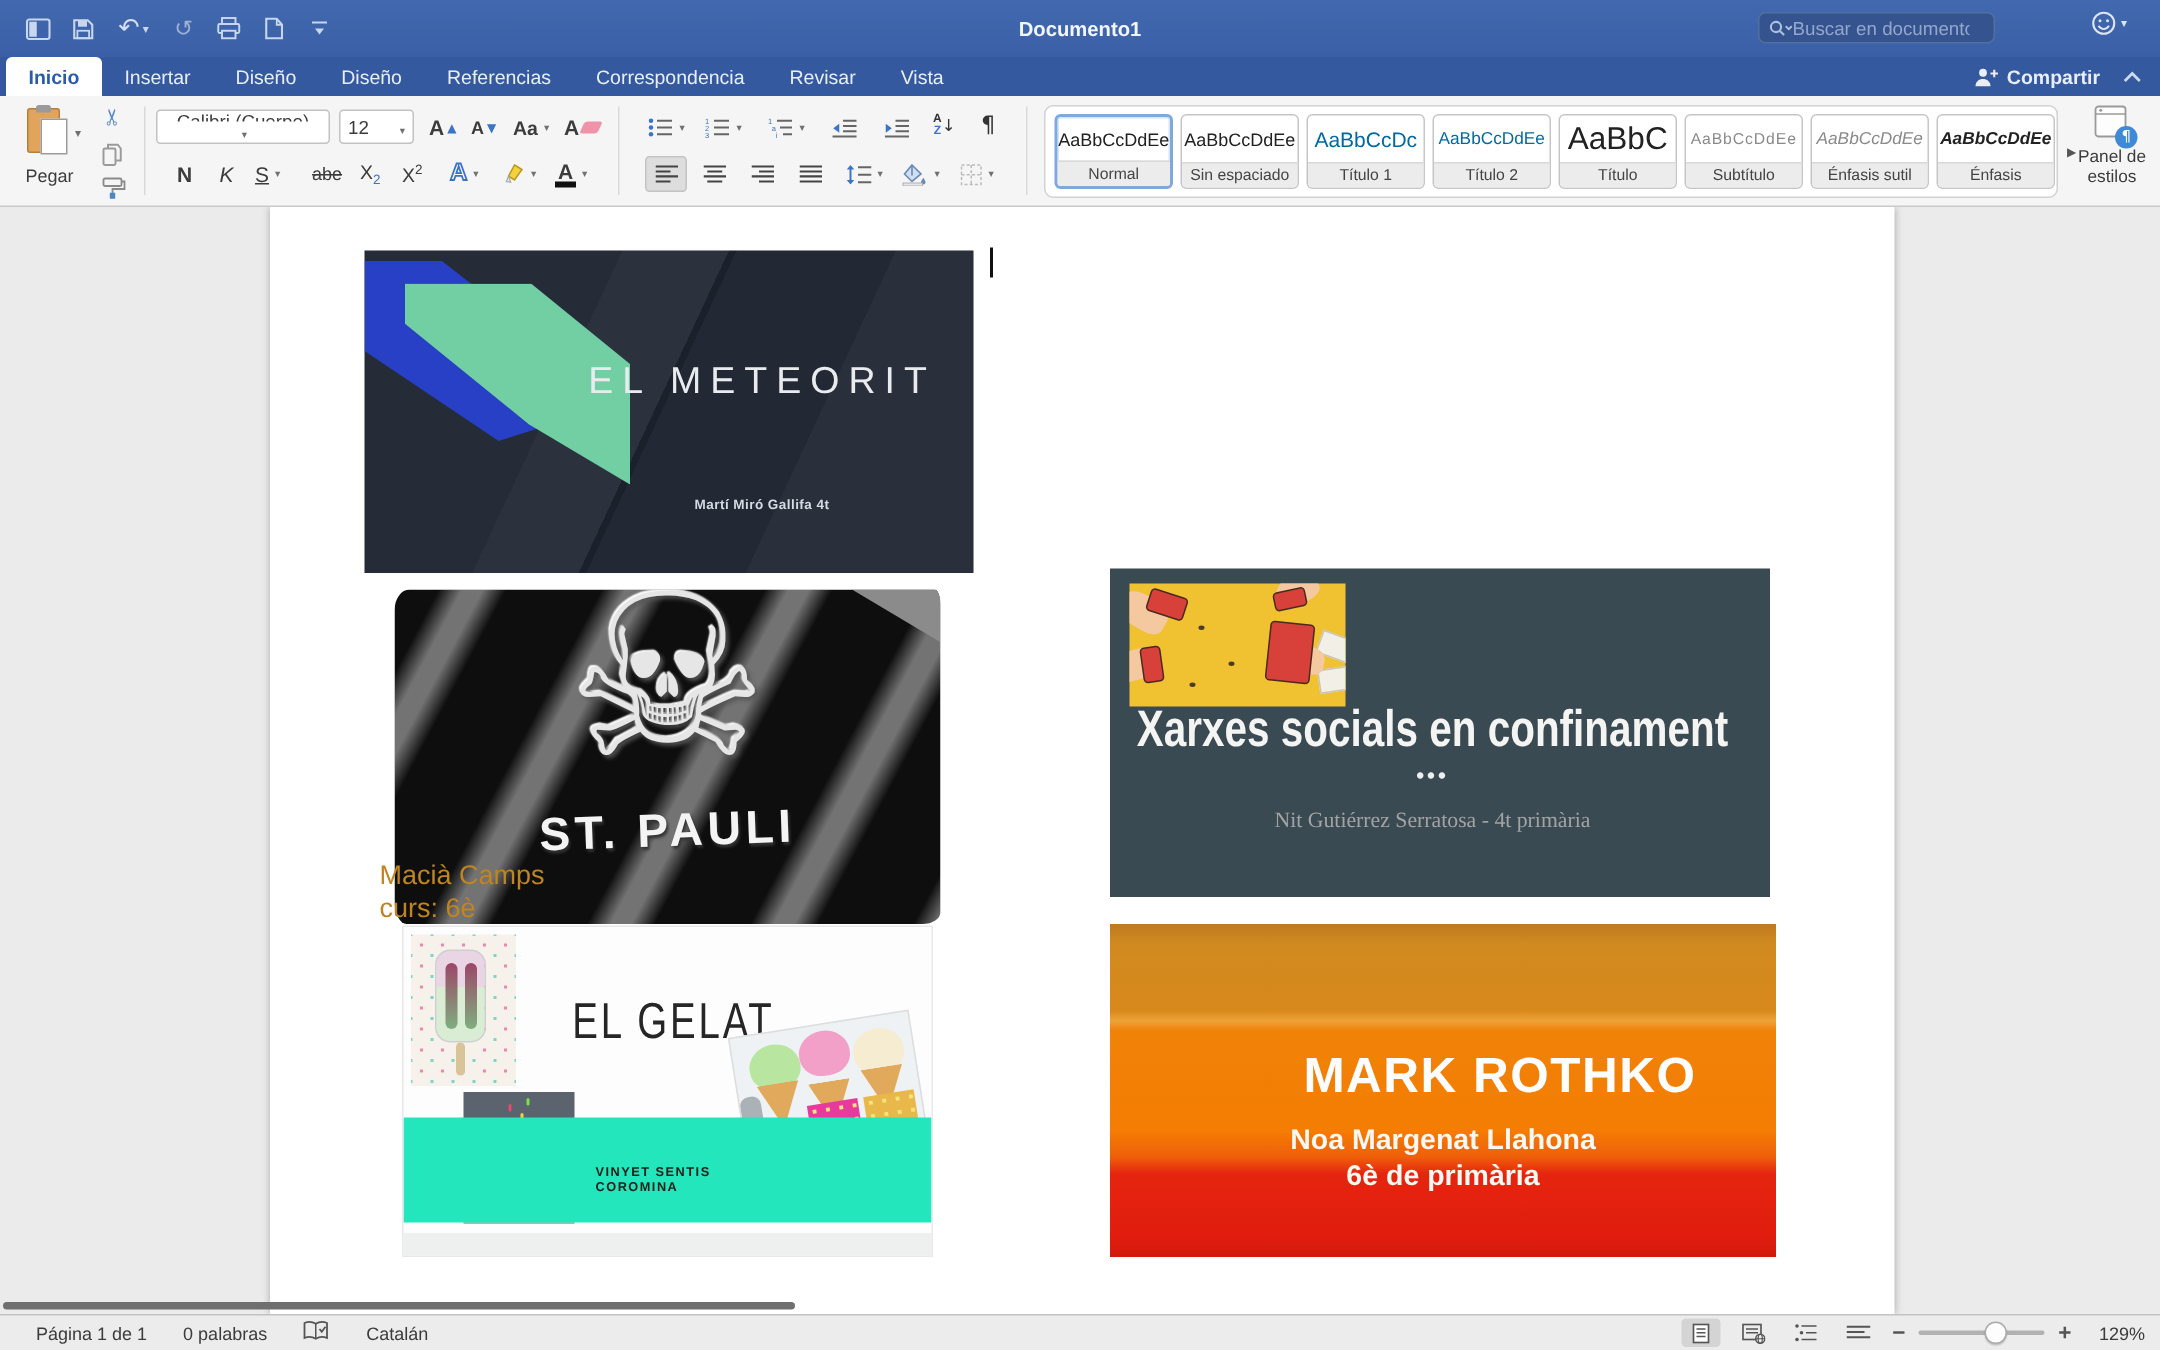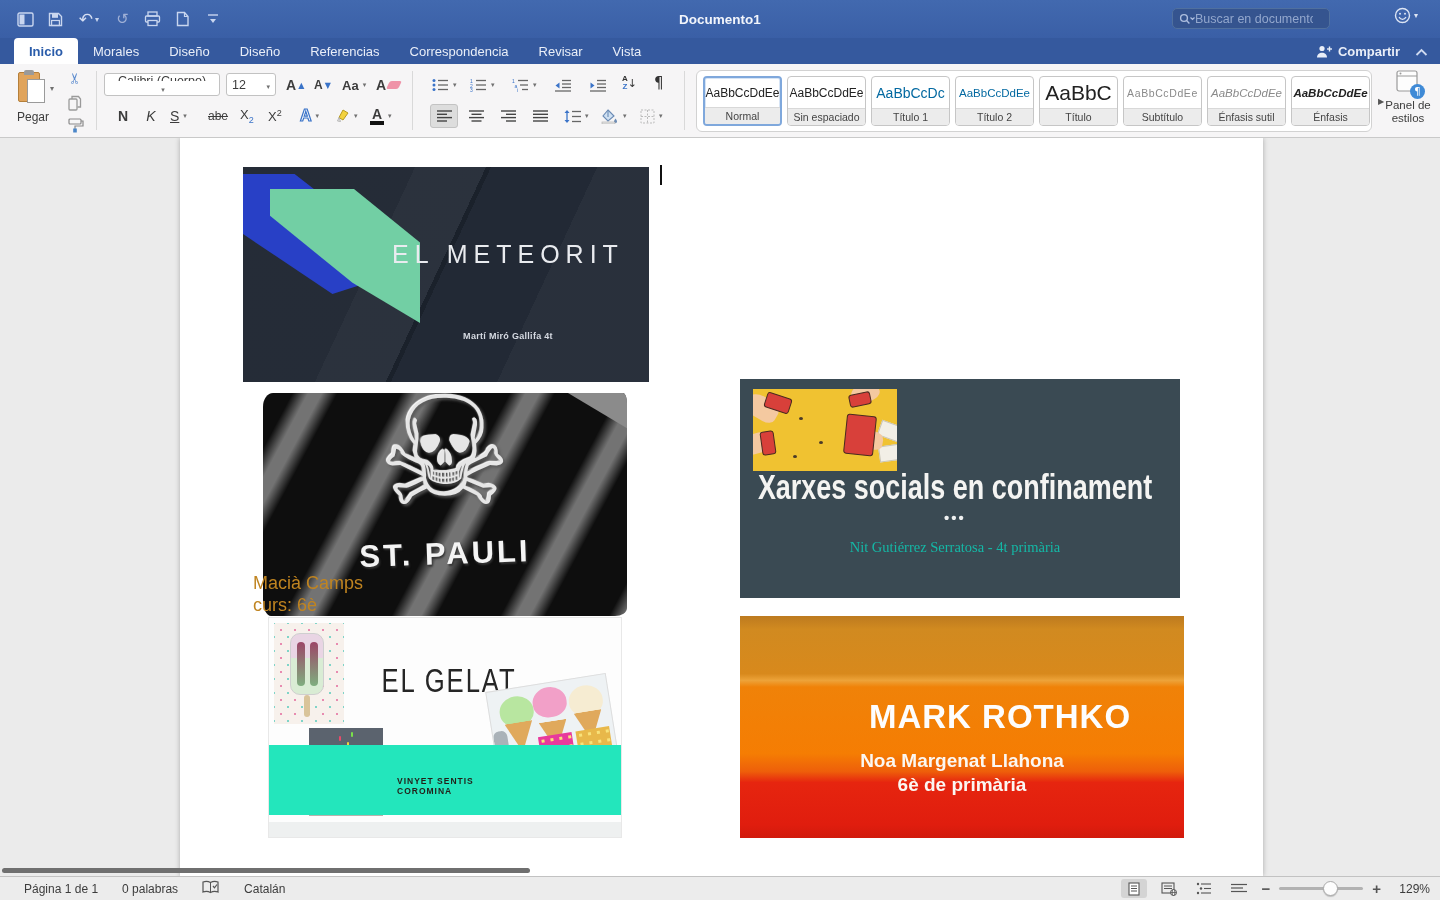--- a/index.html
+++ b/index.html
@@ -15,21 +15,21 @@
   .tb-undo { color:#d5def2; font-size:17px; line-height:1; }
   .tb-redo { color:#9fb0d6; font-size:15px; line-height:1; }
   .tb-caret { color:#c9d6ef; font-size:8px; margin-left:2px; }
   .tb-title { position:absolute; left:0; right:0; top:0; height:38px; display:flex; align-items:center; justify-content:center; color:#f2f5fb; font-size:13.5px; font-weight:bold; pointer-events:none; }
   .tb-search { position:absolute; right:110px; top:8px; width:158px; height:21px; background:#35548f; border:1px solid #50709f; border-radius:5px; display:flex; align-items:center; padding:0 6px; }
   .tb-search input { background:transparent; border:none; outline:none; color:#e8eef8; font-size:12.5px; width:118px; font-family:"Liberation Sans",sans-serif; }
   .tb-search input::placeholder { color:#93a7cd; }
   .tb-smiley { position:absolute; right:22px; top:7px; display:flex; align-items:center; gap:3px; color:#dde5f4; }
 
   
-  .tabrow { position:relative; height:26px; background:#35599e; display:flex; align-items:flex-end; padding-left:14px; }
+  .tabrow { position:relative; height:26px; background:#35599e; display:flex; align-items:flex-end; padding-left:4px; }
   .tab { height:26px; display:flex; align-items:center; padding:0 15px; color:#e9eef8; font-size:13px; cursor:default; }
   .tab.active { background:#ffffff; color:#2a5caa; font-weight:bold; border-radius:4px 4px 0 0; }
   .tab-share { position:absolute; right:40px; top:0; height:26px; display:flex; align-items:center; gap:5px; color:#e9eef8; font-size:13px; font-weight:bold; }
   .tab-collapse { position:absolute; right:12px; top:5px; color:#cfdaf0; }
 
   
   .ribbon { position:relative; height:74px; background:#f6f5f6; border-bottom:1px solid #c9c9c9; font-size:12px; color:#3c3c3c; }
   .vdiv { position:absolute; top:7px; bottom:7px; width:1px; background:#d9d9d9; }
   .rbtn { position:absolute; height:24px; display:flex; align-items:center; justify-content:center; gap:2px; border-radius:3px; padding:0 4px; cursor:default; }
   .rbtn.pressed { background:#dddddd; border:1px solid #c3c3c3; }
@@ -83,21 +83,21 @@
 
   
   .s-xarxes { left:740px; top:241px; width:440px; height:219px; background:#3a4a53; }
   .xar-illo { position:absolute; left:13px; top:10px; width:144px; height:82px; background:#f0c231; overflow:hidden; }
   .ph { position:absolute; background:#d8403a; border:1.5px solid #4a2a20; border-radius:3px; }
   .hand { position:absolute; background:#f4c9a0; border-radius:40% 40% 30% 30%; }
   .cuff { position:absolute; background:#f2efe6; border:1px solid #c9c4b4; }
   .speck { position:absolute; width:4px; height:3px; background:#4a3a28; border-radius:50%; }
   .xar-title { position:absolute; left:0; top:92px; width:430px; text-align:center; color:#f4f4f2; font-size:29px; font-weight:bold; transform:scale(.93,1.18); transform-origin:center; }
   .xar-dots { position:absolute; left:0; top:130px; width:430px; text-align:center; color:#eef0f0; font-size:15px; font-weight:bold; letter-spacing:2px; }
-  .xar-author { position:absolute; left:0; top:160px; width:430px; text-align:center; color:#14b8a6; font-family:"Liberation Serif",serif; font-size:14.5px; }
+  .xar-author { position:absolute; left:0; top:160px; width:430px; text-align:center; color:#a3a3a3; font-family:"Liberation Serif",serif; font-size:14.5px; }
 
   
   .s-gelat { left:268px; top:479px; width:354px; height:221px; background:#fdfdfd; border:1px solid #e8e8e8; }
   .gel-pops { position:absolute; left:5px; top:5px; width:70px; height:101px; background:#f7f1ec;
     background-image:radial-gradient(#e88bb0 1.2px, transparent 1.3px), radial-gradient(#7fd4c8 1.2px, transparent 1.3px);
     background-size:14px 14px, 14px 14px; background-position:0 0, 7px 7px; }
   .gel-popbody { position:absolute; left:16px; top:10px; width:34px; height:62px; background:linear-gradient(180deg,#e9d5e4 0 40%, #d9ecd4 40% 100%); border-radius:10px; border:1px solid #cfcfcf; }
   .gel-barA,.gel-barB { position:absolute; top:8px; width:8px; height:44px; background:linear-gradient(180deg,#9c4668,#7fae7f); border-radius:4px; }
   .gel-barA { left:6px; } .gel-barB { left:19px; }
   .gel-stick { position:absolute; left:30px; top:72px; width:6px; height:22px; background:#d9c49a; border-radius:3px; }
@@ -193,21 +193,21 @@
         <circle cx="6" cy="6.8" r="1" fill="#dde5f4"></circle>
         <circle cx="11" cy="6.8" r="1" fill="#dde5f4"></circle>
         <path d="M5 10.2c1 1.5 2.3 2.2 3.5 2.2s2.5-.7 3.5-2.2" fill="none" stroke="#dde5f4" stroke-width="1.3"></path>
       </svg>
     <span class="glyph" style="font-size:8px">▾</span>
   </div>
 </div>
 
 <div class="tabrow">
   <div class="tab active">Inicio</div>
-  <div class="tab">Morales</div>
+  <div class="tab">Insertar</div>
   <div class="tab">Diseño</div>
   <div class="tab">Diseño</div>
   <div class="tab">Referencias</div>
   <div class="tab">Correspondencia</div>
   <div class="tab">Revisar</div>
   <div class="tab">Vista</div>
   <div class="tab-share">
     <svg width="17" height="13" viewBox="0 0 17 13">
         <circle cx="6" cy="3.5" r="2.6" fill="#e9eef8"></circle>
         <path d="M1 12.5c0-3 2.2-4.8 5-4.8s5 1.8 5 4.8z" fill="#e9eef8"></path>

